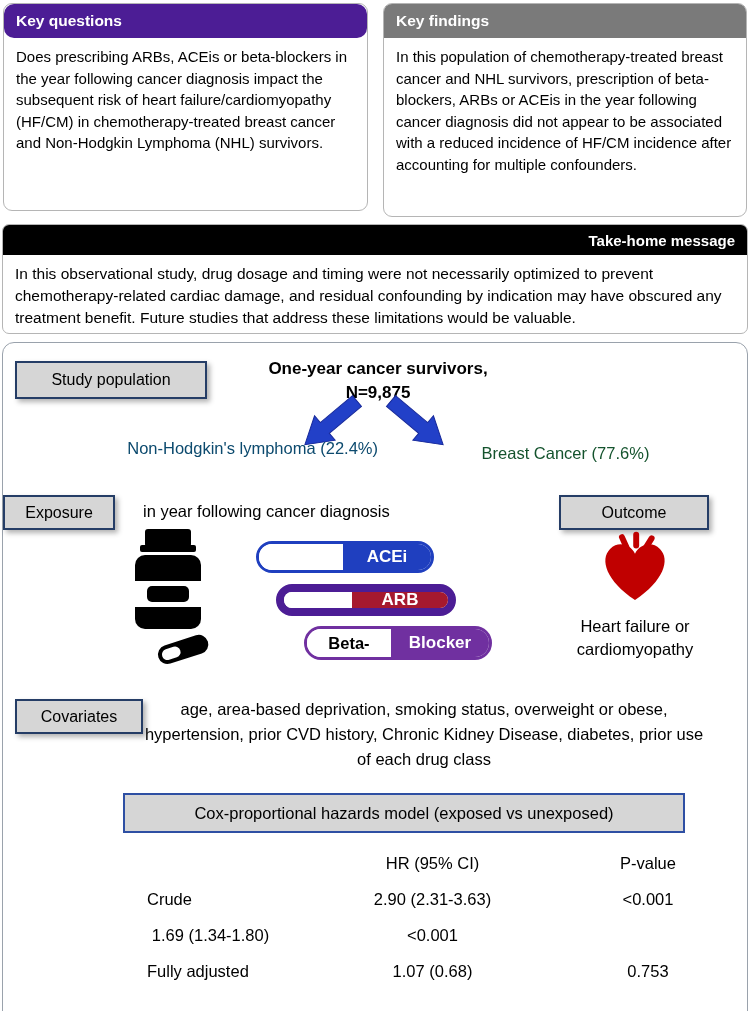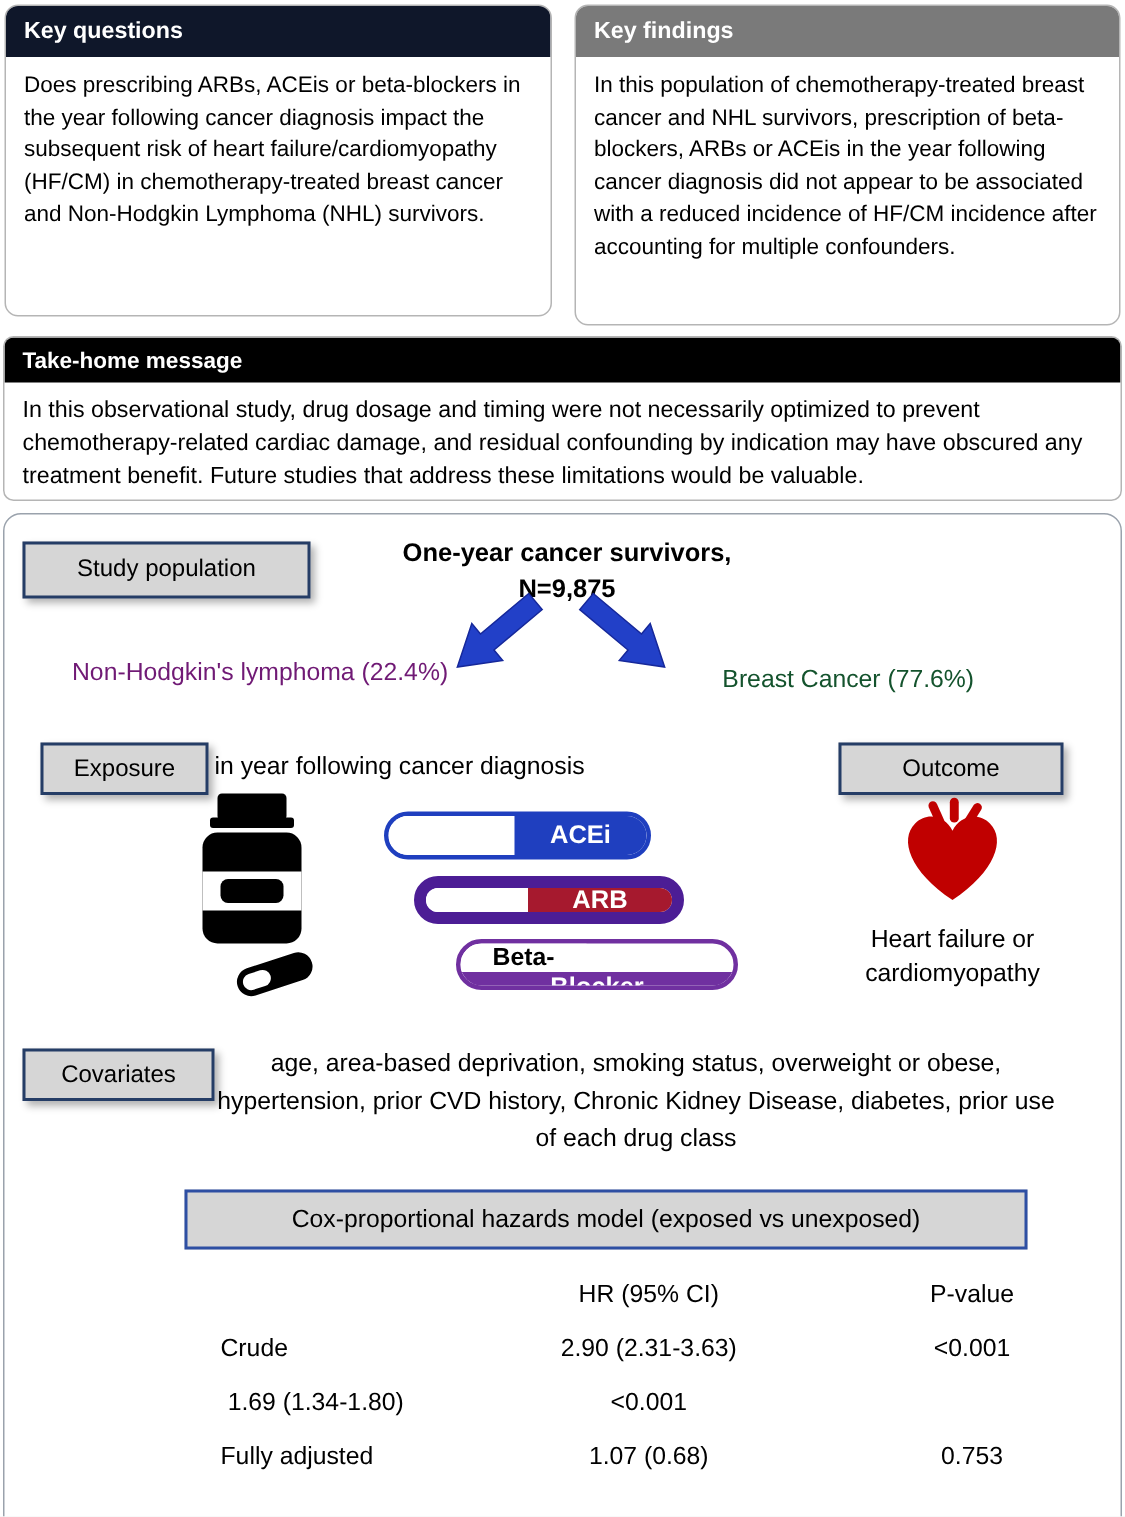--- a/index.html
+++ b/index.html
@@ -5,52 +5,52 @@
   * { box-sizing: border-box; margin: 0; padding: 0; }
   body { background: #e9e9e9; font-family: "Liberation Sans", sans-serif; }
   .page {
     position: relative; width: 750px; height: 1011px;
     background: #fff; color: #000; overflow: hidden; margin: 0 auto;
   }
   
   .card { position: absolute; border: 1px solid #b5b5b5; border-radius: 9px; overflow: hidden; background: #fff; }
   .card-header { height: 34px; display: flex; align-items: center; padding: 0 12px; color: #fff; font-weight: bold; font-size: 15.5px; }
   .kq { left: 3px; top: 3px; width: 365px; height: 208px; }
-  .kq .card-header { background: #0f172a; }
+  .kq .card-header { background: #4c1d95; border-radius: 10px; }
   .kf { left: 383px; top: 3px; width: 364px; height: 214px; }
   .kf .card-header { background: #7A7A7A; }
   .card-body { padding: 8px 12px; font-size: 15px; line-height: 21.5px; }
   .takehome { left: 2px; top: 224px; width: 746px; height: 110px; border-radius: 7px; }
-  .takehome .card-header { background: #000; height: 30px; font-size: 15px; }
+  .takehome .card-header { background: #000; height: 30px; font-size: 15px; justify-content: flex-end; }
   .takehome .card-body { font-size: 15.5px; line-height: 22px; }
 
   
   .panel { position: absolute; left: 2px; top: 342px; width: 746px; height: 847px; border: 1.5px solid #9aa2ac; border-radius: 12px; background: #fff; }
   .tag { position: absolute; background: #D6D6D6; border: 2px solid #253D66; display: flex; align-items: center; justify-content: center; font-size: 16px; box-shadow: 3px 3px 5px rgba(0,0,0,.3); }
   #tag-study { left: 12px; top: 18px; width: 192px; height: 38px; }
-  #tag-exposure { left: 24px; top: 152px; width: 112px; height: 35px; }
+  #tag-exposure { left: 0; top: 152px; width: 112px; height: 35px; }
   #tag-outcome { left: 556px; top: 152px; width: 150px; height: 35px; }
   #tag-covariates { left: 12px; top: 356px; width: 128px; height: 35px; }
 
   .pop-text { position: absolute; left: 210px; top: 14px; width: 330px; text-align: center; font-weight: bold; font-size: 17px; line-height: 24px; }
   .arrows { position: absolute; left: 266px; top: 52px; }
-  .group-nhl { position: absolute; left: 45px; top: 96px; width: 330px; text-align: left; color: #701a75; font-size: 16.5px; }
+  .group-nhl { position: absolute; left: 45px; top: 96px; width: 330px; text-align: right; color: #0c4a6e; font-size: 16.5px; }
   .group-bc { position: absolute; left: 415px; top: 101px; width: 295px; text-align: center; color: #14532d; font-size: 16.5px; }
 
   .exp-caption { position: absolute; left: 140px; top: 159px; font-size: 16.5px; }
   .bottle { position: absolute; left: 120px; top: 184px; }
 
   .capsule { position: absolute; display: flex; border-radius: 18px; overflow: hidden; background: #fff; }
   .capsule .left  { background: #fff; display: flex; align-items: center; justify-content: center; font-weight: bold; font-size: 16.5px; color: #000; }
   .capsule .right { color: #fff; display: flex; align-items: center; justify-content: center; font-size: 17px; font-weight: 600; flex: 1; }
   #cap-acei { left: 253px; top: 198px; width: 178px; height: 32px; border: 3px solid #1F3FBF; }
   #cap-acei .left { width: 64px; }  #cap-acei .right { background: #1F3FBF; margin-left: 20px; }
   #cap-arb  { left: 273px; top: 241px; width: 180px; height: 32px; border: 8px solid #4c1d95; }
   #cap-arb .left { width: 68px; }   #cap-arb .right { background: #A6192E; }
-  #cap-beta { left: 301px; top: 283px; width: 188px; height: 34px; border: 3px solid #7030A0; flex-direction: column; }
+  #cap-beta { left: 301px; top: 283px; width: 188px; height: 34px; border: 3px solid #7030A0; }
   #cap-beta .left { width: 84px; }  #cap-beta .right { background: #7030A0; }
 
   .heart { position: absolute; left: 594px; top: 188px; }
   .outcome-text { position: absolute; left: 538px; top: 272px; width: 188px; text-align: center; font-size: 16.5px; line-height: 23px; }
   .cov-text { position: absolute; left: 135px; top: 354px; width: 572px; text-align: center; font-size: 16.5px; line-height: 25px; }
 
   .cox-header { position: absolute; left: 120px; top: 450px; width: 562px; height: 40px; background: #D6D6D6; border: 2px solid #2E4FA3; display: flex; align-items: center; justify-content: center; font-size: 16.5px; }
   .cox-table { position: absolute; left: 120px; top: 502px; width: 562px; font-size: 16.5px; }
   .ct-row { display: grid; grid-template-columns: 175px 225px 162px; height: 36px; align-items: center; gap: 22px; }
   .ct-label { padding-left: 24px; }

